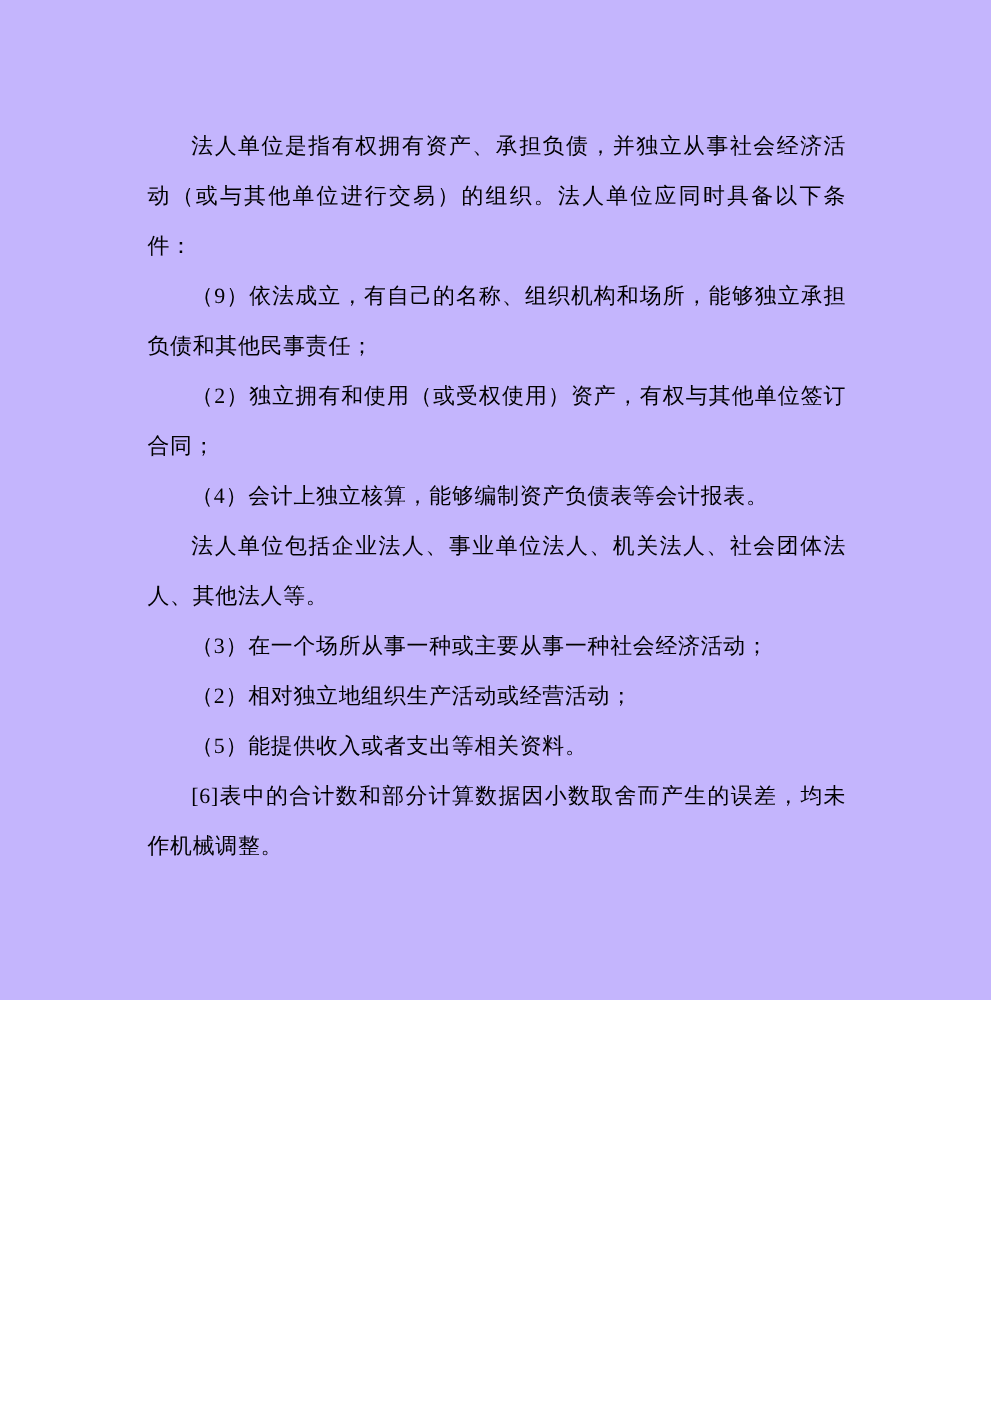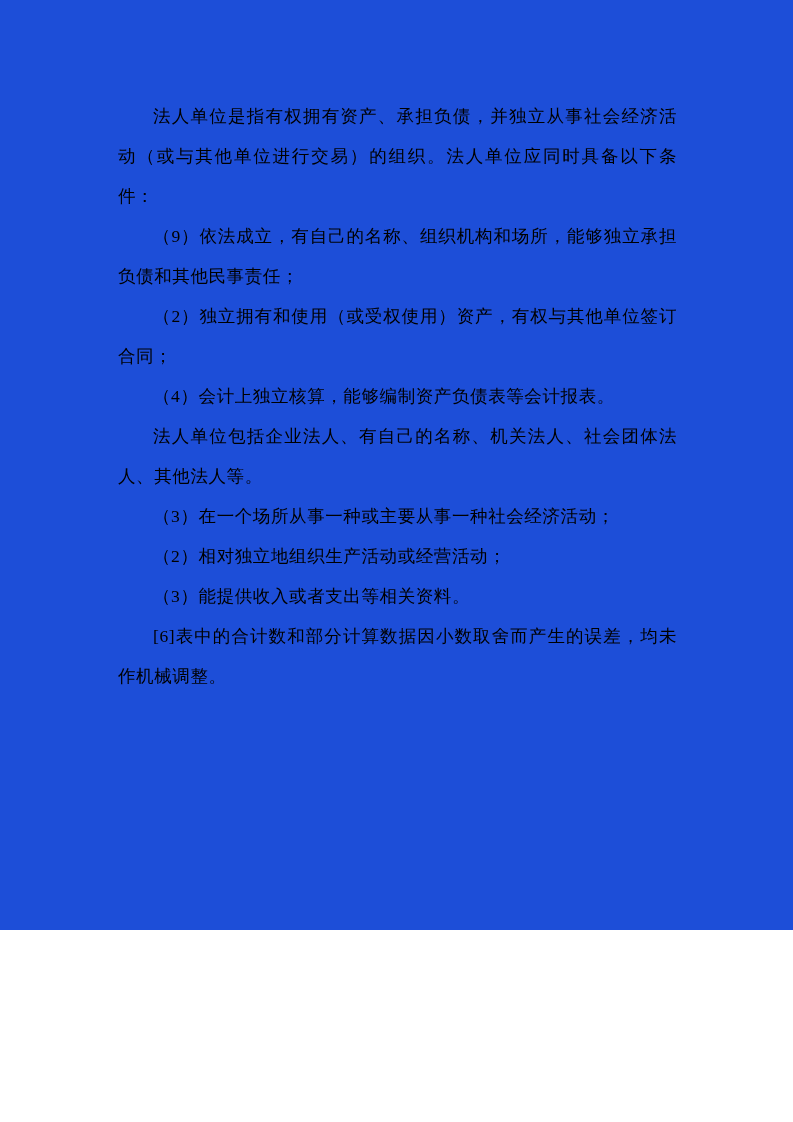--- a/index.html
+++ b/index.html
@@ -10,22 +10,22 @@
   body {
     width: 793px;
     height: 1122px;
     font-family: "Liberation Serif", "DejaVu Serif", serif;
     color: #000000;
     overflow: hidden;
   }
   .page {
     position: relative;
     width: 793px;
-    height: 930px;
-    background: #1d4ed8;
+    height: 800px;
+    background: #c4b5fd;
     box-sizing: border-box;
     padding: 96px 116px 80px 118px;
   }
   .doc-body {
     font-size: 17.5px;
     line-height: 40px;
     letter-spacing: 0.6px;
     text-align: justify;
     text-justify: inter-ideograph;
   }
@@ -42,19 +42,19 @@
 </style>
 </head>
 <body>
 
 <div class="page">
   <div class="doc-body">
     <p class="para">法人单位是指有权拥有资产、承担负债，并独立从事社会经济活动（或与其他单位进行交易）的组织。法人单位应同时具备以下条件：</p>
     <p class="para">（9）依法成立，有自己的名称、组织机构和场所，能够独立承担负债和其他民事责任；</p>
     <p class="para">（2）独立拥有和使用（或受权使用）资产，有权与其他单位签订合同；</p>
     <p class="para">（4）会计上独立核算，能够编制资产负债表等会计报表。</p>
-    <p class="para">法人单位包括企业法人、有自己的名称、机关法人、社会团体法人、其他法人等。</p>
+    <p class="para">法人单位包括企业法人、事业单位法人、机关法人、社会团体法人、其他法人等。</p>
     <p class="para">（3）在一个场所从事一种或主要从事一种社会经济活动；</p>
     <p class="para">（2）相对独立地组织生产活动或经营活动；</p>
-    <p class="para">（3）能提供收入或者支出等相关资料。</p>
+    <p class="para">（5）能提供收入或者支出等相关资料。</p>
     <p class="para">[6]表中的合计数和部分计算数据因小数取舍而产生的误差，均未作机械调整。</p>
   </div>
 </div>
 
 </body></html>

